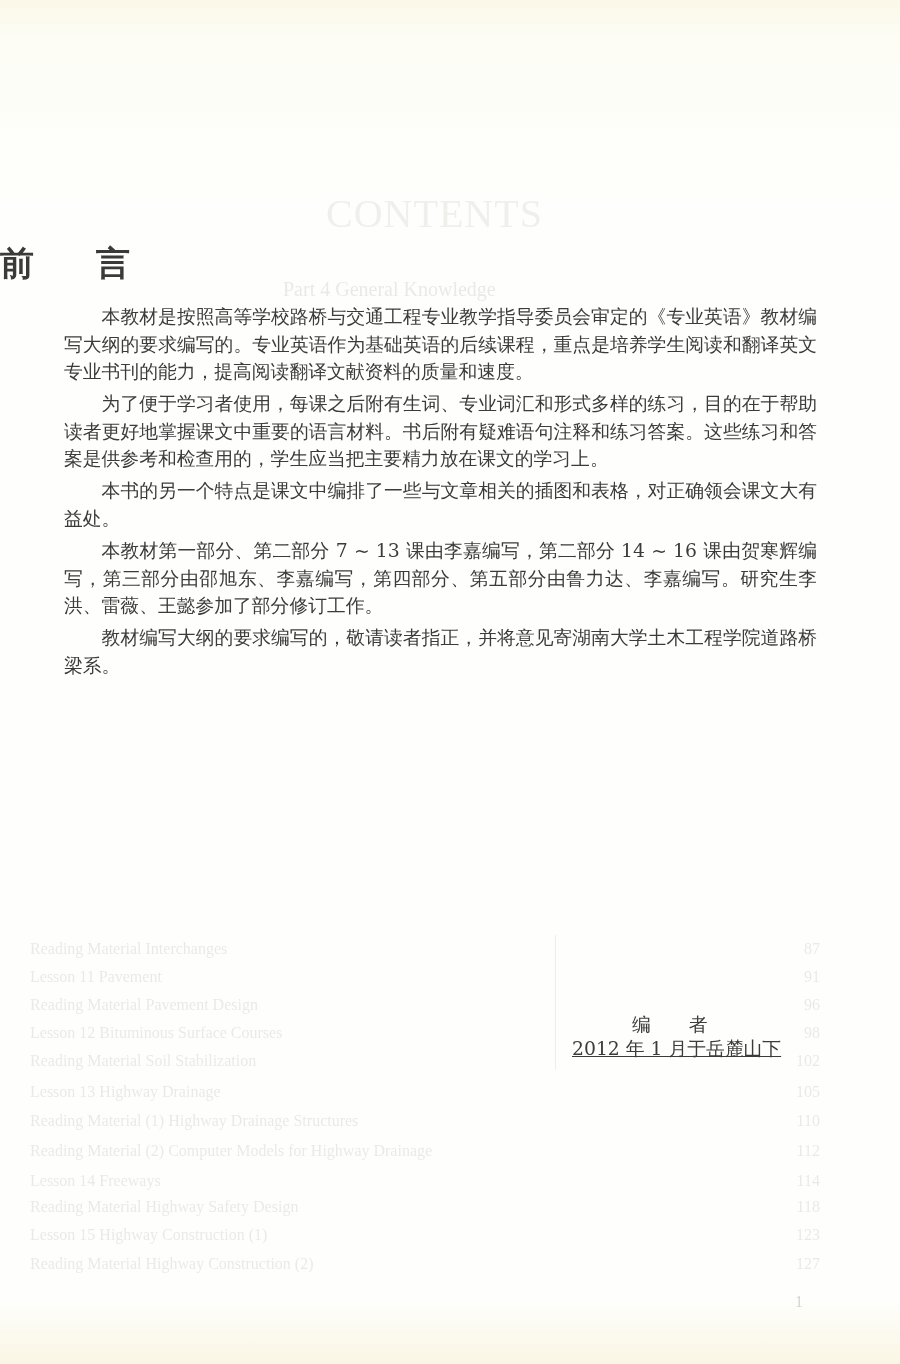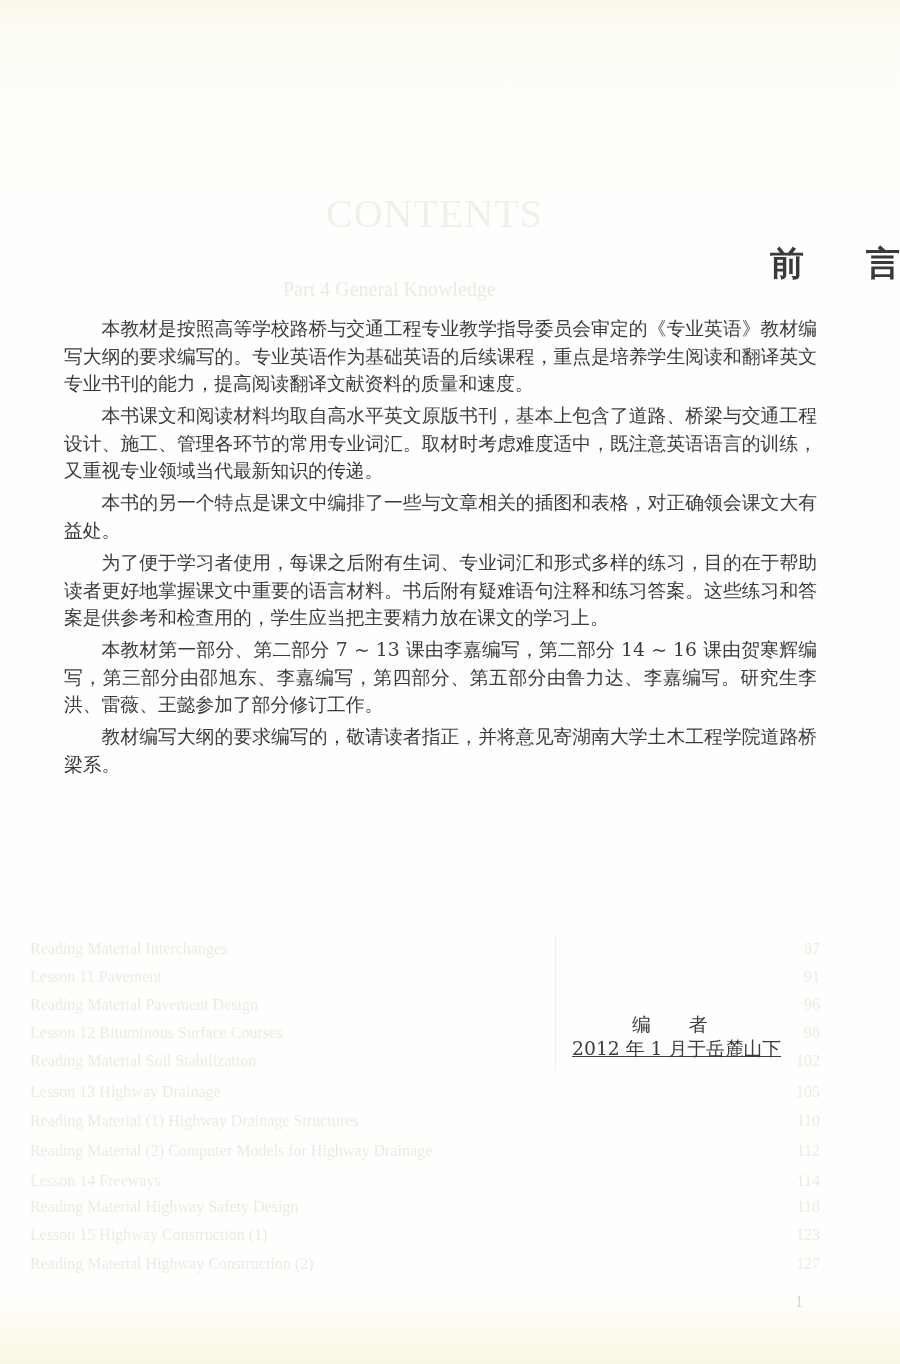--- a/index.html
+++ b/index.html
@@ -19,29 +19,29 @@
     position: absolute; color: #d9d9d4; white-space: nowrap;
     font-family: "Liberation Serif", serif; opacity: 0.55;
   }
   .ghost-title { left: 326px; top: 190px; font-size: 40px; letter-spacing: 1px; color: #e4e4df; }
   .ghost-part { left: 283px; top: 278px; font-size: 20px; }
   .ghost-line { font-size: 16px; left: 30px; width: 790px; }
   .ghost-line .pg { position: absolute; right: 0; }
   .ghost-vline { position: absolute; left: 555px; top: 935px; width: 1px; height: 135px; background: #e2e2de; opacity: .6; }
 
   .title {
-    position: absolute; left: 0; width: 900px; top: 241px; text-align: right;
+    position: absolute; left: 0; width: 900px; top: 241px; text-align: left;
     font-size: 34px; font-weight: bold; color: #3a3a3a; letter-spacing: 0;
     font-family: "DejaVu Serif", serif;
   }
   .title span { display: inline-block; }
   .title .gap { width: 62px; }
 
   .body {
-    position: absolute; left: 64px; top: 315px; width: 753px;
+    position: absolute; left: 64px; top: 303px; width: 753px;
     font-size: 18.8px; line-height: 27.6px; text-align: justify;
     color: #3b3b3b;
   }
   .body p { margin: 0 0 4.4px 0; text-indent: 37.6px; }
   .sign {
     position: absolute; color: #3b3b3b; font-size: 18.8px; white-space: nowrap;
   }
   .sign-role { left: 632px; top: 1004px; letter-spacing: 0; margin-top: 8px; }
   .sign-role .g { display: inline-block; width: 38px; }
   .sign-date { left: 572px; top: 1036px; text-decoration: underline; }
@@ -69,23 +69,22 @@
   <div class="ghost ghost-line" style="top:1255px"><span>Reading Material   Highway Construction (2)</span><span class="pg">127</span></div>
   <div class="ghost-vline"></div>
   <div class="pageno">1</div>
 
   <div class="title">
     <span>前</span><span class="gap"></span><span>言</span>
   </div>
 
   <div class="body">
     <p>本教材是按照高等学校路桥与交通工程专业教学指导委员会审定的《专业英语》教材编写大纲的要求编写的。专业英语作为基础英语的后续课程，重点是培养学生阅读和翻译英文专业书刊的能力，提高阅读翻译文献资料的质量和速度。</p>
-    <p>本书课文和阅读材料均取自高水平英文原版书刊，基本上包含了道路、桥梁与交通工程设计、施工、管理各环节的常用专业词汇。取材时考虑难度适中，既注意英语语言的训练，又重视专业领域当代最新知识的传递。</p>
+    <p>为了便于学习者使用，每课之后附有生词、专业词汇和形式多样的练习，目的在于帮助读者更好地掌握课文中重要的语言材料。书后附有疑难语句注释和练习答案。这些练习和答案是供参考和检查用的，学生应当把主要精力放在课文的学习上。</p>
     <p>本书的另一个特点是课文中编排了一些与文章相关的插图和表格，对正确领会课文大有益处。</p>
-    <p>为了便于学习者使用，每课之后附有生词、专业词汇和形式多样的练习，目的在于帮助读者更好地掌握课文中重要的语言材料。书后附有疑难语句注释和练习答案。这些练习和答案是供参考和检查用的，学生应当把主要精力放在课文的学习上。</p>
     <p>本教材第一部分、第二部分 7 ~ 13 课由李嘉编写，第二部分 14 ~ 16 课由贺寒辉编写，第三部分由邵旭东、李嘉编写，第四部分、第五部分由鲁力达、李嘉编写。研究生李洪、雷薇、王懿参加了部分修订工作。</p>
     <p>教材编写大纲的要求编写的，敬请读者指正，并将意见寄湖南大学土木工程学院道路桥梁系。</p>
   </div>
 
   <div class="sign sign-role">
     <span>编</span><span class="g"></span><span>者</span>
   </div>
   <div class="sign sign-date">2012 年 1 月于岳麓山下</div>
 
 </div>

